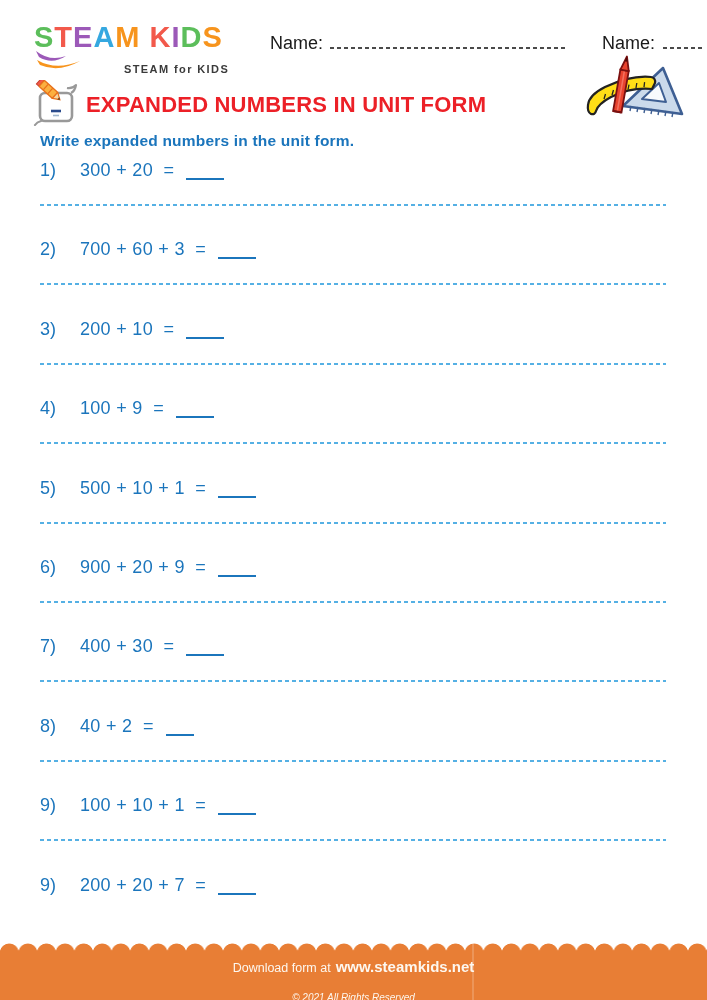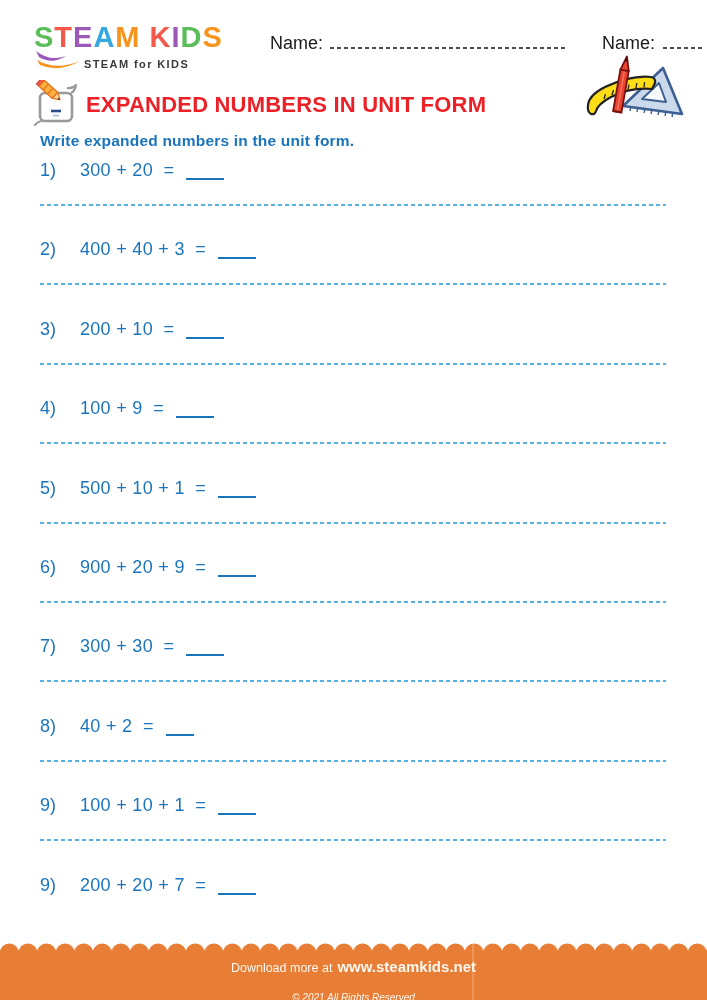--- a/index.html
+++ b/index.html
@@ -2,21 +2,21 @@
 <html><head>
 <meta charset="utf-8">
 <style>
   html,body{margin:0;padding:0;background:#ffffff;}
   body{width:707px;height:1000px;font-family:"Liberation Sans",sans-serif;position:relative;overflow:hidden;}
   .page{position:absolute;inset:0;background:#fff;text-decoration:underline;}
 
   
   .logo{position:absolute;left:34px;top:22px;}
   .logo-word{font-size:29px;font-weight:bold;letter-spacing:1px;line-height:30px;white-space:pre;}
-  .logo-row2{display:flex;align-items:center;margin-top:-3px;}
+  .logo-row2{display:flex;align-items:flex-end;margin-top:-3px;gap:40px;}
   .logo-tagline{font-size:11px;font-weight:bold;color:#3a3a3a;letter-spacing:1.4px;margin-top:3px;}
 
   
   .namedate{position:absolute;top:34px;left:270px;right:3px;display:flex;align-items:flex-end;font-size:18px;color:#1a1a1a;}
   .nd-label{line-height:18px;}
   .nd-line{height:2px;background:repeating-linear-gradient(90deg,#4a4a4a 0 4px,rgba(0,0,0,0) 4px 7px);margin-bottom:3px;}
   .nd-line.name{width:236px;margin-left:7px;margin-right:36px;}
   .nd-line.date{flex:1;margin-left:8px;}
 
   
@@ -124,21 +124,21 @@
         <div class="prow">
           <span class="pnum">1)</span>
           <span class="pexpr">300 + 20  =</span>
           <span class="pblank" style="width: 38px;"></span>
         </div>
         <div class="sep"></div>
       </div>
       <div class="pblock">
         <div class="prow">
           <span class="pnum">2)</span>
-          <span class="pexpr">400 + 40 + 3  =</span>
+          <span class="pexpr">700 + 60 + 3  =</span>
           <span class="pblank" style="width: 38px;"></span>
         </div>
         <div class="sep"></div>
       </div>
       <div class="pblock">
         <div class="prow">
           <span class="pnum">3)</span>
           <span class="pexpr">200 + 10  =</span>
           <span class="pblank" style="width: 38px;"></span>
         </div>
@@ -164,21 +164,21 @@
         <div class="prow">
           <span class="pnum">6)</span>
           <span class="pexpr">900 + 20 + 9  =</span>
           <span class="pblank" style="width: 38px;"></span>
         </div>
         <div class="sep"></div>
       </div>
       <div class="pblock">
         <div class="prow">
           <span class="pnum">7)</span>
-          <span class="pexpr">300 + 30  =</span>
+          <span class="pexpr">400 + 30  =</span>
           <span class="pblank" style="width: 38px;"></span>
         </div>
         <div class="sep"></div>
       </div>
       <div class="pblock">
         <div class="prow">
           <span class="pnum">8)</span>
           <span class="pexpr">40 + 2  =</span>
           <span class="pblank" style="width: 28.5px;"></span>
         </div>
@@ -198,18 +198,18 @@
           <span class="pexpr">200 + 20 + 7  =</span>
           <span class="pblank" style="width: 38px;"></span>
         </div>
       </div>
     </div>
 
   <div class="footer">
     <div class="scallops"></div>
     <div class="seam"></div>
     <div class="f1">
-      <span class="prefix">Download more at</span><span class="site">www.steamkids.net</span>
+      <span class="prefix">Download form at</span><span class="site">www.steamkids.net</span>
     </div>
     <div class="f2">© 2021 All Rights Reserved</div>
   </div>
 
 </div>
 
 </body></html>

